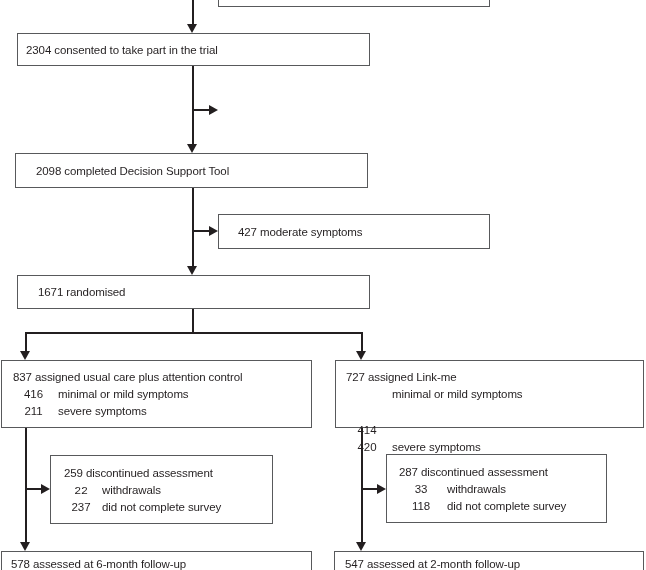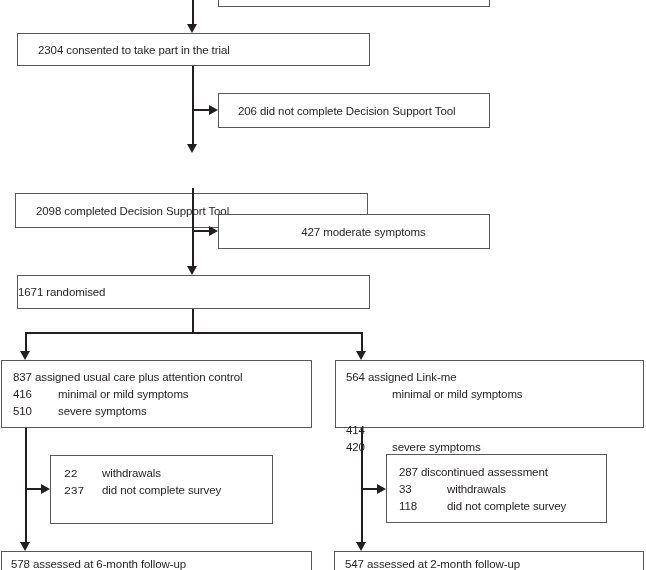--- a/index.html
+++ b/index.html
@@ -28,21 +28,21 @@
     display: flex;
     align-items: center;
   }
   .multi {
     line-height: 17px;
   }
   .sub {
     display: flex;
   }
   .num {
-    text-align: left;
+    text-align: center;
     flex: 0 0 auto;
   }
   .lbl {
     padding-left: 4px;
     white-space: nowrap;
   }
   .vline, .hline {
     position: absolute;
     background: #231f20;
   }
@@ -66,93 +66,91 @@
 </head>
 <body>
 
 <div id="figure">
 
   <div class="box" style="left:218px; top:-30px; width:272px; height:37px;"></div>
 
   <div class="vline" style="left:192px; top:0; height:26px;"></div>
   <div class="arr-down" style="left:187px; top:24px;"></div>
 
-  <div class="box single" style="left:17px; top:33px; width:353px; height:33px; padding-left:20px;">
+  <div class="box single" style="left:17px; top:33px; width:353px; height:33px; padding-left:8px;">
     <span>2304 consented to take part in the trial</span>
   </div>
 
   <div class="vline" style="left:192px; top:66px; height:80px;"></div>
   <div class="arr-down" style="left:187px; top:144px;"></div>
   <div class="hline" style="left:193px; top:109px; width:17px;"></div>
   <div class="arr-right" style="left:209px; top:105px;"></div>
 
-  <div class="box single" style="left:218px; top:93px; width:272px; height:35px; padding-left:19px;">
-    <span>206 did not complete Decision Support Tool</span>
-  </div>
 
-  <div class="box single" style="left:15px; top:153px; width:353px; height:35px; padding-left:20px;margin-top:40px;">
+  <div class="box single" style="left:15px; top:153px; width:353px; height:35px; padding-left:20px;">
     <span>2098 completed Decision Support Tool</span>
   </div>
 
   <div class="vline" style="left:192px; top:188px; height:80px;"></div>
   <div class="arr-down" style="left:187px; top:266px;"></div>
   <div class="hline" style="left:193px; top:230px; width:17px;"></div>
   <div class="arr-right" style="left:209px; top:226px;"></div>
 
-  <div class="box single" style="left:218px; top:214px; width:272px; height:35px; padding-left:19px;justify-content:center;">
+  <div class="box single" style="left:218px; top:214px; width:272px; height:35px; padding-left:19px;">
     <span>427 moderate symptoms</span>
   </div>
 
-  <div class="box single" style="left:17px; top:275px; width:353px; height:34px; ">
+  <div class="box single" style="left:17px; top:275px; width:353px; height:34px; padding-left:20px;">
     <span>1671 randomised</span>
   </div>
 
   <div class="vline" style="left:192px; top:309px; height:25px;"></div>
   <div class="hline" style="left:25px; top:332px; width:338px;"></div>
   <div class="vline" style="left:25px; top:332px; height:21px;"></div>
   <div class="arr-down" style="left:20px; top:351px;"></div>
   <div class="vline" style="left:361px; top:332px; height:21px;"></div>
   <div class="arr-down" style="left:356px; top:351px;"></div>
 
   <div class="box multi" style="left:1px; top:360px; width:311px; height:68px; padding:8px 0 0 11px;">
     <div>837 assigned usual care plus attention control</div>
     <div class="sub">
       <span class="num" style="width:41px;">416</span>
       <span class="lbl">minimal or mild symptoms</span>
     </div>
     <div class="sub">
-      <span class="num" style="width:41px;">510</span>
+      <span class="num" style="width:41px;">211</span>
       <span class="lbl">severe symptoms</span>
     </div>
   </div>
 
   <div class="box multi" style="left:335px; top:360px; width:309px; height:68px; padding:8px 8px 0 10px;">
-    <div>564 assigned Link-me</div>
+    <div>727 assigned Link-me</div>
     <div class="sub">
       <span class="num" style="width:42px;margin-top:36px;">414</span>
       <span class="lbl">minimal or mild symptoms</span>
     </div>
     <div class="sub">
       <span class="num" style="width:42px;">420</span>
       <span class="lbl">severe symptoms</span>
     </div>
   </div>
 
   <div class="vline" style="left:25px; top:428px; height:116px;"></div>
   <div class="arr-down" style="left:20px; top:542px;"></div>
   <div class="hline" style="left:26px; top:488px; width:16px;"></div>
   <div class="arr-right" style="left:41px; top:484px;"></div>
 
   <div class="box multi" style="left:50px; top:455px; width:223px; height:69px; padding:9px 6px 0 13px;">
+    <div>259 discontinued assessment</div>
     <div class="sub">
       <span class="num" style="width:34px;font-family:Liberation Mono, monospace;">22</span>
       <span class="lbl">withdrawals</span>
     </div>
     <div class="sub">
-      <span class="num" style="width:34px;font-family:Liberation Mono, monospace;">237</span>
+      <span class="num" style="width:34px;">237</span>
       <span class="lbl">did not complete survey</span>
     </div>
   </div>
 
   <div class="vline" style="left:361px; top:428px; height:116px;"></div>
   <div class="arr-down" style="left:356px; top:542px;"></div>
   <div class="hline" style="left:362px; top:488px; width:16px;"></div>
   <div class="arr-right" style="left:377px; top:484px;"></div>
 
   <div class="box multi" style="left:386px; top:454px; width:221px; height:69px; padding:9px 14px 0 12px;">

